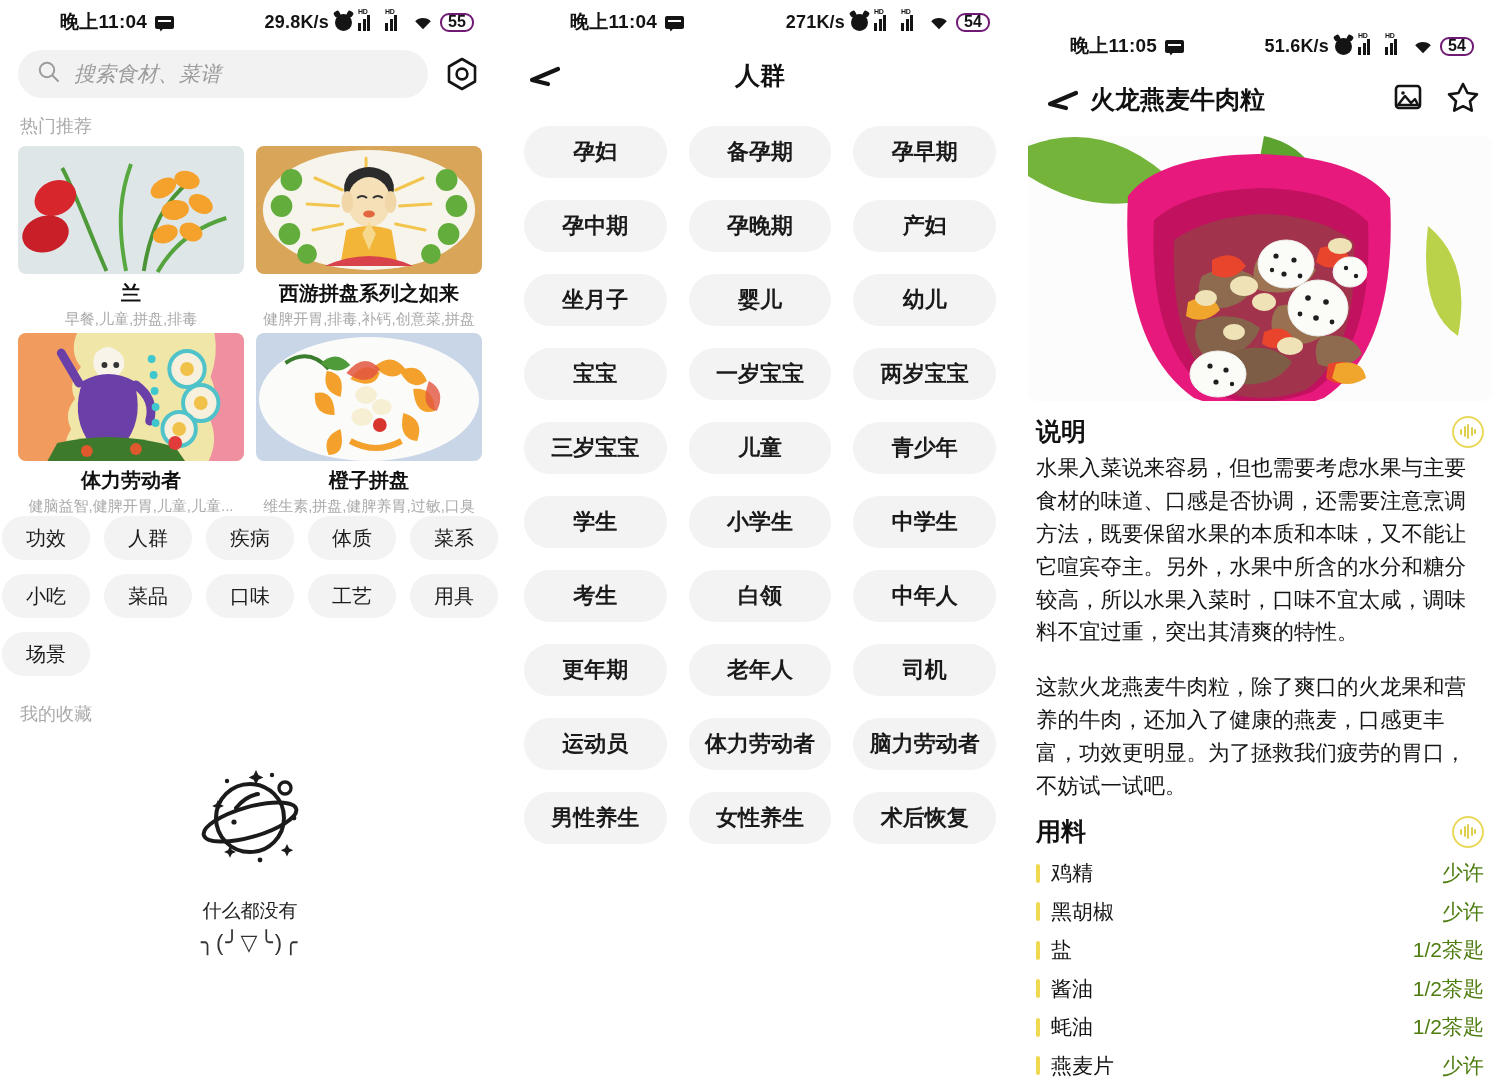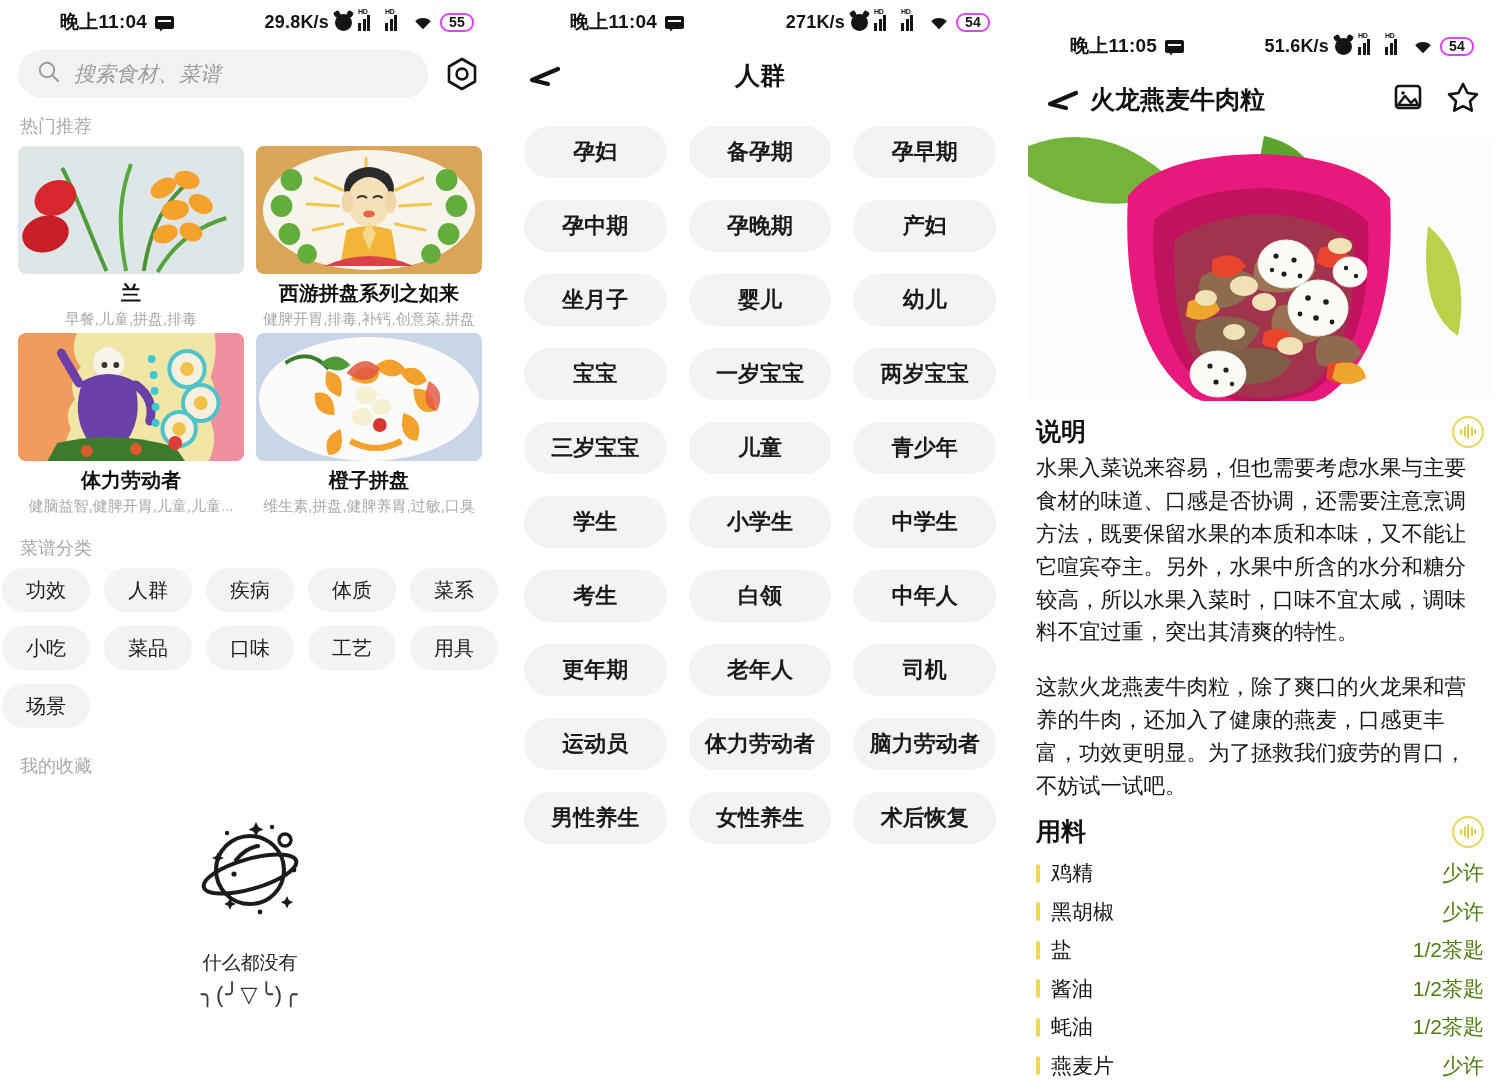--- a/index.html
+++ b/index.html
@@ -39,22 +39,22 @@
   .ico-alarm:after{right:-1px;transform:rotate(30deg);}
   .ico-sig { position:relative; width:21px; height:18px; display:flex; align-items:flex-end; gap:1.5px;}
   .ico-sig i { display:block; width:3px; background:#141414; }
   .ico-sig i:nth-child(1){height:5px;}
   .ico-sig i:nth-child(2){height:8px;}
   .ico-sig i:nth-child(3){height:12px;}
   .ico-sig i:nth-child(4){height:16px;}
   .ico-sig .hd { position:absolute; top:-5px; left:0; font-size:7px; font-weight:700; line-height:7px; letter-spacing:-.3px;}
   .ico-wifi { width:22px;height:16px; position:relative; }
   .ico-batt {
-    width:34px;height:19px;border:2px solid #d946ef;border-radius:9px;
-    font-size:14px;font-weight:700;display:flex;align-items:center;justify-content:center;color:#141414;
+    width:34px;height:19px;border:2px solid #701a75;border-radius:9px;
+    font-size:16px;font-weight:700;display:flex;align-items:center;justify-content:center;color:#141414;
   }
 
   
   .p1-searchrow { display:flex; align-items:center; gap:14px; padding: 6px 18px 0 18px; }
   .searchbox {
     flex:1; height:48px; background:#f2f2f2; border-radius:24px;
     display:flex; align-items:center; padding: 0 18px; gap:12px;font-style:italic;
   }
   .search-ph { color:#9c9c9c; font-size:21px; }
   .nut-btn { width:40px; height:40px; flex:0 0 40px; display:flex;align-items:center;justify-content:center; }
@@ -318,21 +318,20 @@
             </g>
             <circle cx="126" cy="92" r="7" fill="#d9352f"></circle>
             <path d="M96 108 q26 14 52 0" stroke="#f3a12c" stroke-width="6" fill="none"></path>
           </svg>
         </div>
         <div class="card-title">橙子拼盘</div>
         <div class="card-sub">维生素,拼盘,健脾养胃,过敏,口臭</div>
       </div>
     </div>
 
-    <div class="sect-title" style="padding-top:20px;">菜谱分类</div>
     <div class="chip-grid">
       <div class="chip">功效</div>
       <div class="chip">人群</div>
       <div class="chip">疾病</div>
       <div class="chip">体质</div>
       <div class="chip">菜系</div>
       <div class="chip">小吃</div>
       <div class="chip">菜品</div>
       <div class="chip">口味</div>
       <div class="chip">工艺</div>

